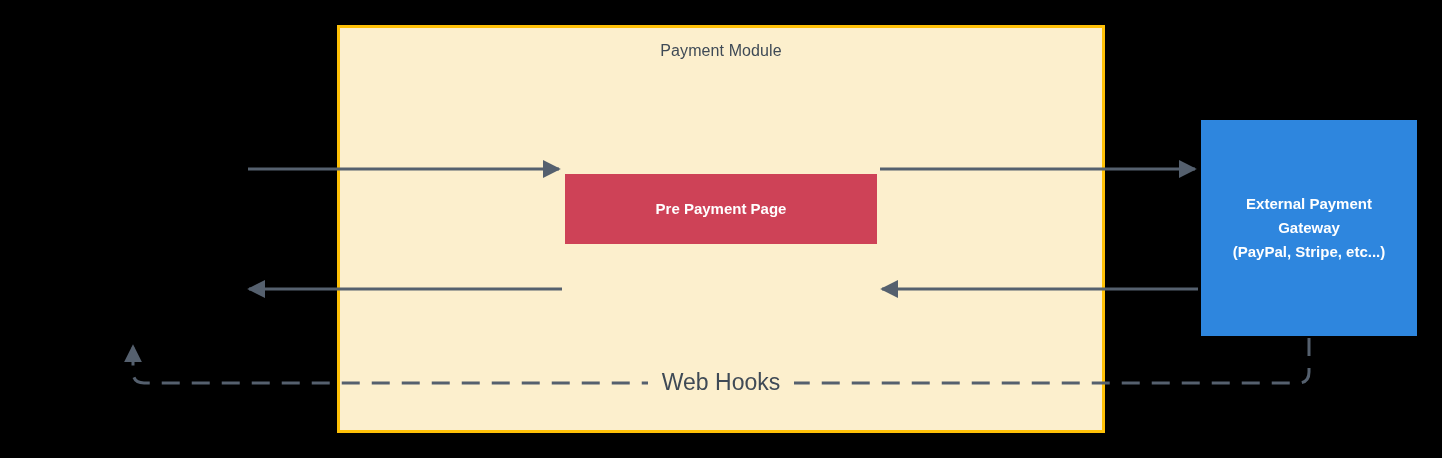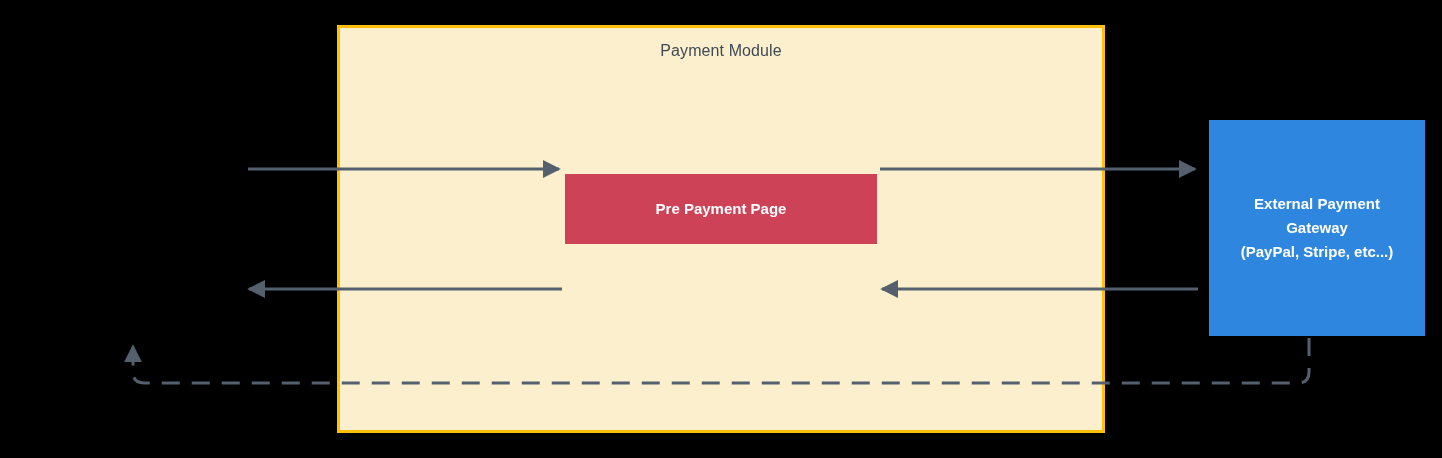--- a/index.html
+++ b/index.html
@@ -78,21 +78,20 @@
     height: 216px;
     background: #7209C4;
   }
 
   .node-external-gateway {
     left: 1201px;
     top: 120px;
     width: 216px;
     height: 216px;
     background: #2E86DE;
-    margin-left: 8px;
   }
 
   .node-pre-payment {
     left: 565px;
     top: 134px;
     width: 312px;
     height: 70px;
     background: #CE4257;
     border-radius: 0;
     margin-top: 40px;
@@ -164,14 +163,15 @@
     <span class="node-label">Pre Payment Page</span>
   </div>
 
 
   <div class="node node-external-gateway">
     <span class="node-label node-label-multiline">External Payment
 Gateway
 (PayPal, Stripe, etc...)</span>
   </div>
 
+  <div class="webhooks-label">Web Hooks</div>
 
 </div>
 
 </body></html>

